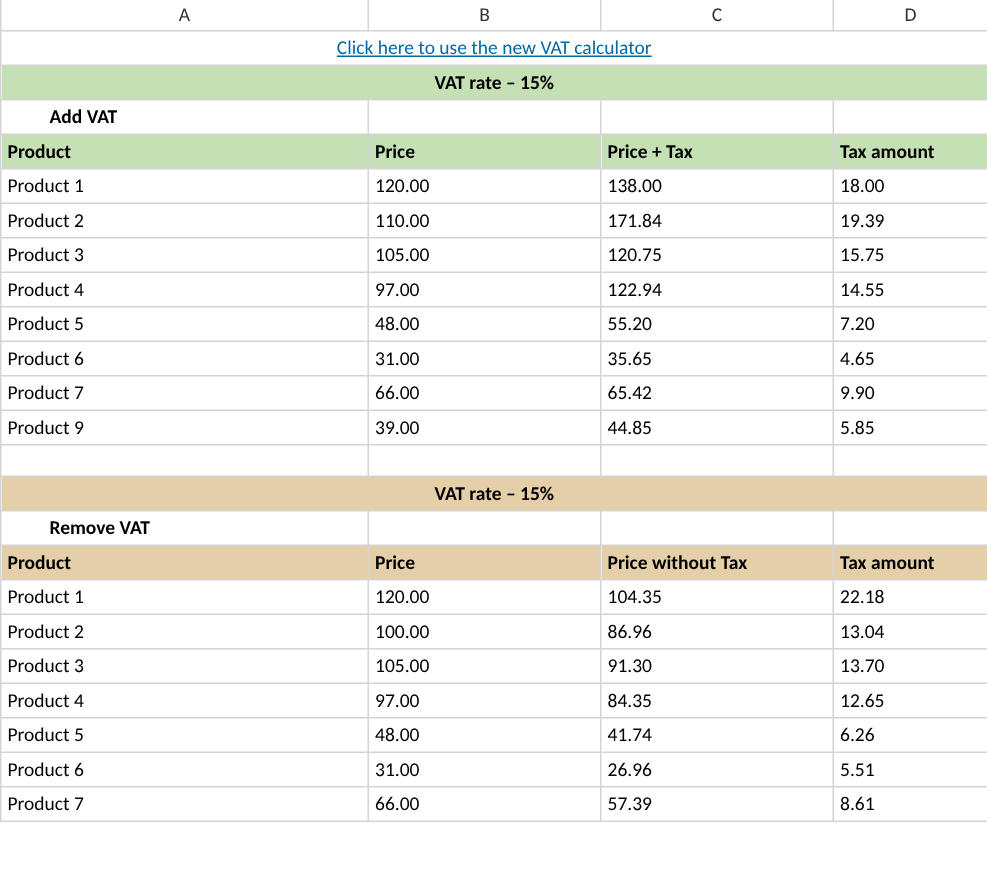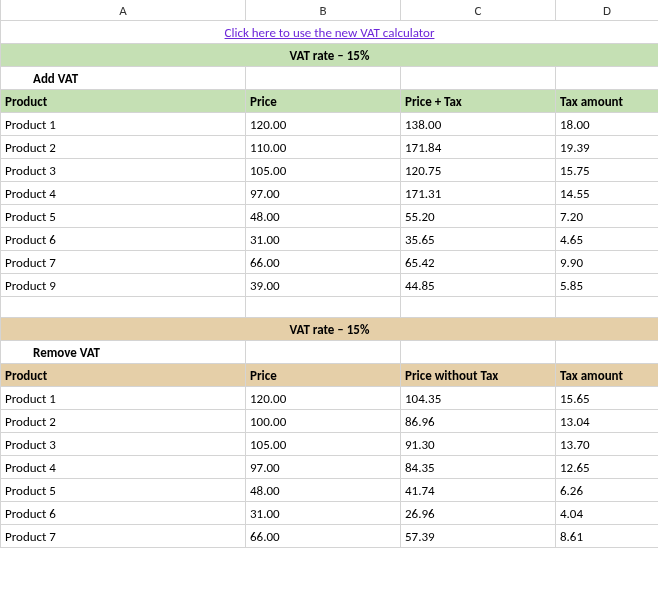--- a/index.html
+++ b/index.html
@@ -35,21 +35,21 @@
     padding: 2px 4px;
     height: 18px;
     vertical-align: middle;
     white-space: nowrap;
     overflow: hidden;
   }
   .link-row td {
     text-align: center;
   }
   .link-row a, .link-row span.link {
-    color: #6d28d9;
+    color: #0369a1;
     text-decoration: underline;
     cursor: pointer;
   }
   .band-green td {
     background: #c5e0b4;
     font-weight: bold;
     text-align: center;
   }
   .band-tan td {
     background: #e5cfa8;
@@ -133,21 +133,21 @@
     </tr>
     <tr class="data-row">
       <td>Product 3</td>
       <td>105.00</td>
       <td>120.75</td>
       <td>15.75</td>
     </tr>
     <tr class="data-row">
       <td>Product 4</td>
       <td>97.00</td>
-      <td>171.31</td>
+      <td>122.94</td>
       <td>14.55</td>
     </tr>
     <tr class="data-row">
       <td>Product 5</td>
       <td>48.00</td>
       <td>55.20</td>
       <td>7.20</td>
     </tr>
     <tr class="data-row">
       <td>Product 6</td>
@@ -190,21 +190,21 @@
       <td>Product</td>
       <td>Price</td>
       <td>Price without Tax</td>
       <td>Tax amount</td>
     </tr>
 
     <tr class="data-row">
       <td>Product 1</td>
       <td>120.00</td>
       <td>104.35</td>
-      <td>15.65</td>
+      <td>22.18</td>
     </tr>
     <tr class="data-row">
       <td>Product 2</td>
       <td>100.00</td>
       <td>86.96</td>
       <td>13.04</td>
     </tr>
     <tr class="data-row">
       <td>Product 3</td>
       <td>105.00</td>
@@ -220,21 +220,21 @@
     <tr class="data-row">
       <td>Product 5</td>
       <td>48.00</td>
       <td>41.74</td>
       <td>6.26</td>
     </tr>
     <tr class="data-row">
       <td>Product 6</td>
       <td>31.00</td>
       <td>26.96</td>
-      <td>4.04</td>
+      <td>5.51</td>
     </tr>
     <tr class="data-row">
       <td>Product 7</td>
       <td>66.00</td>
       <td>57.39</td>
       <td>8.61</td>
     </tr>
 
   </tbody>
 </table>

